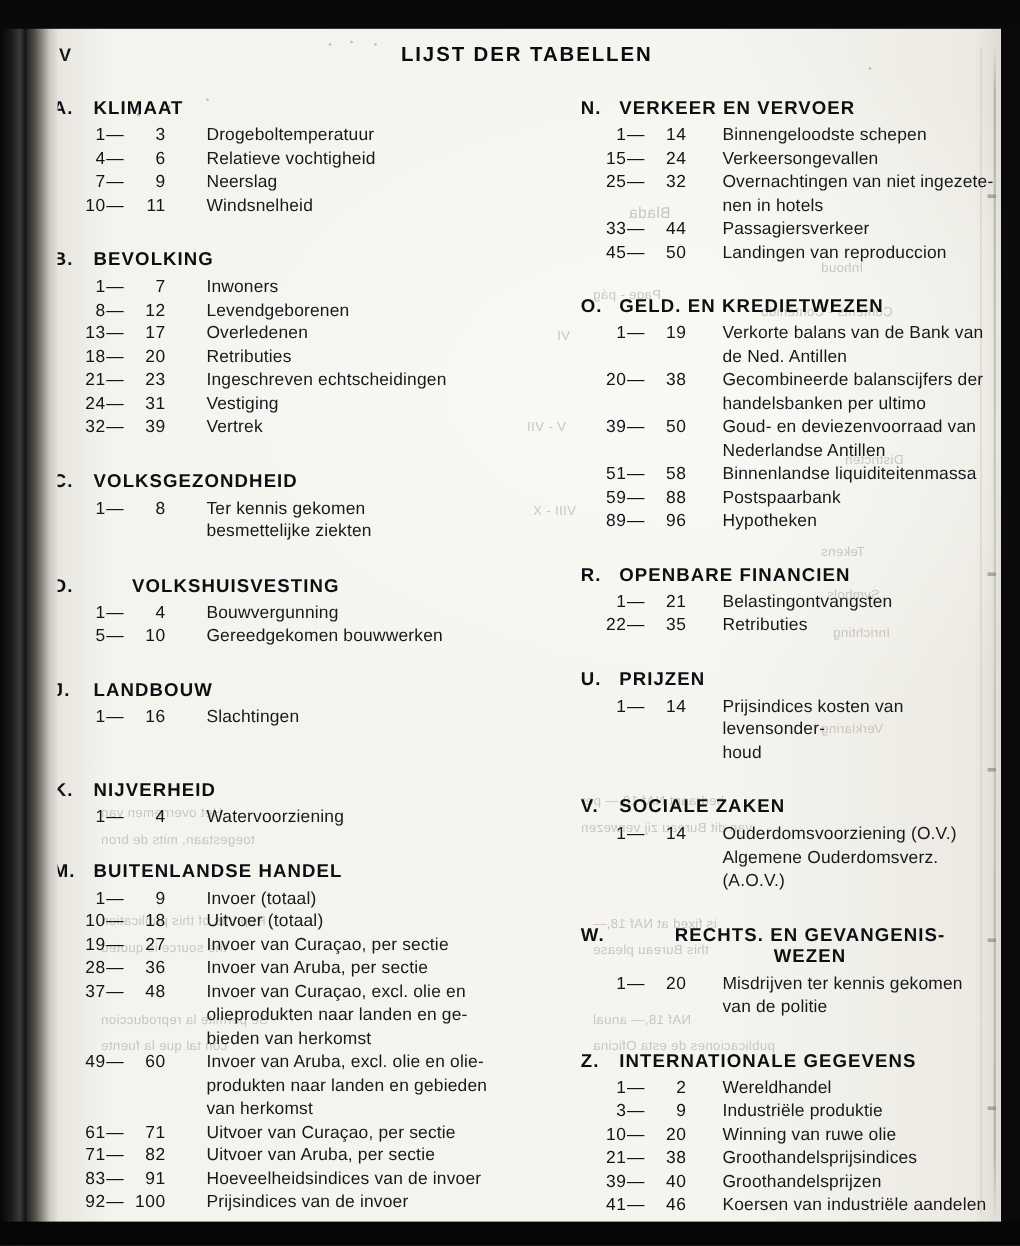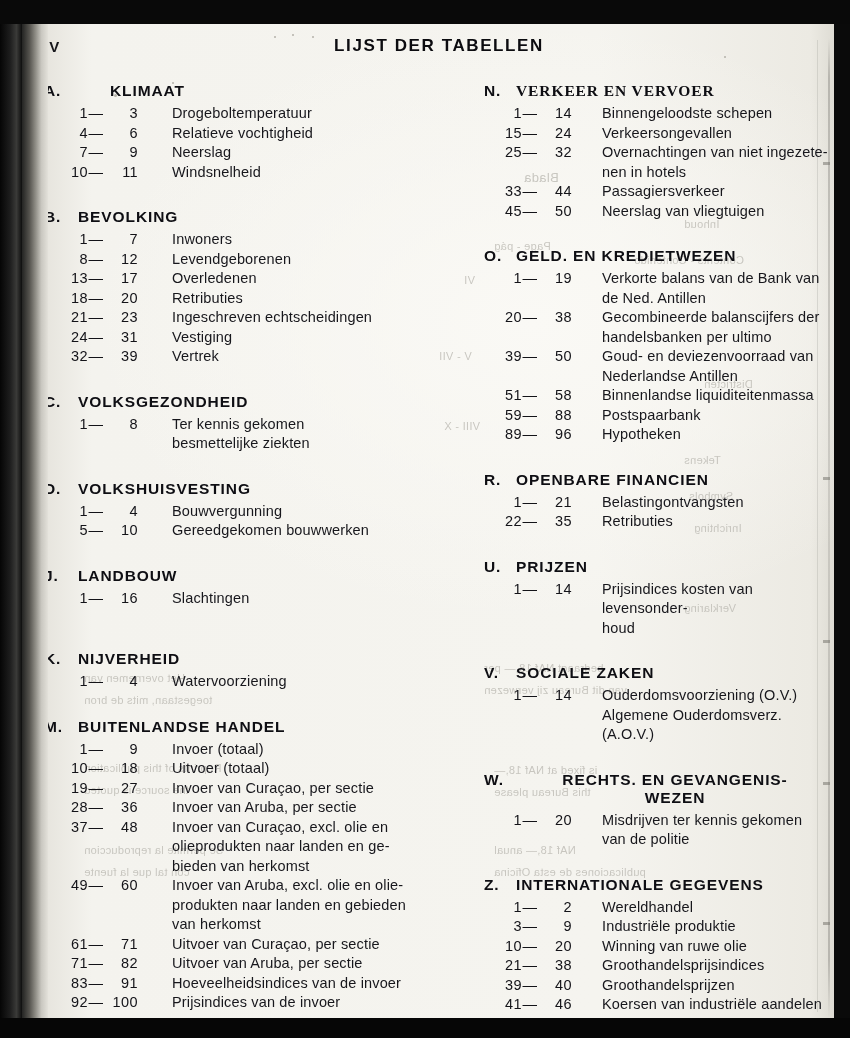--- a/index.html
+++ b/index.html
@@ -273,21 +273,21 @@
 
     <div class="content">
 
       <div class="folio">IV</div>
       <div class="doc-title">LIJST DER TABELLEN</div>
 
       <div class="col col-left" id="col-left">
           <div class="section">
             <div class="sec-head">
               <span class="sec-letter">A.</span>
-              <span class="sec-title" style="white-space: pre-line; margin-left: 32px;">KLIMAAT</span>
+              <span class="sec-title" style="white-space: pre-line;">KLIMAAT</span>
             </div>
             <div class="rows">
               <div class="row">
                 <div class="num"><span class="num-inner"><span class="num-a">1</span><span class="num-dash">—</span><span class="num-b">3</span></span></div>
                 <div class="label">Drogeboltemperatuur</div>
               </div>
               <div class="row">
                 <div class="num"><span class="num-inner"><span class="num-a">4</span><span class="num-dash">—</span><span class="num-b">6</span></span></div>
                 <div class="label">Relatieve vochtigheid</div>
               </div>
@@ -349,21 +349,21 @@
                 <div class="num"><span class="num-inner"><span class="num-a">1</span><span class="num-dash">—</span><span class="num-b">8</span></span></div>
                 <div class="label">Ter kennis gekomen
 besmettelijke ziekten</div>
               </div>
             </div>
           </div>
           <div class="gap-lg"></div>
           <div class="section">
             <div class="sec-head">
               <span class="sec-letter">D.</span>
-              <span class="sec-title" style="white-space: pre-line;">VOLKSHUISVESTING</span>
+              <span class="sec-title" style="white-space: pre-line; margin-left: 32px;">VOLKSHUISVESTING</span>
             </div>
             <div class="rows">
               <div class="row">
                 <div class="num"><span class="num-inner"><span class="num-a">1</span><span class="num-dash">—</span><span class="num-b">4</span></span></div>
                 <div class="label">Bouwvergunning</div>
               </div>
               <div class="row">
                 <div class="num"><span class="num-inner"><span class="num-a">5</span><span class="num-dash">—</span><span class="num-b">10</span></span></div>
                 <div class="label">Gereedgekomen bouwwerken</div>
               </div>
@@ -446,21 +446,21 @@
                 <div class="num"><span class="num-inner"><span class="num-a">92</span><span class="num-dash">—</span><span class="num-b">100</span></span></div>
                 <div class="label">Prijsindices van de invoer</div>
               </div>
             </div>
           </div>
         </div>
       <div class="col col-right" id="col-right">
           <div class="section">
             <div class="sec-head">
               <span class="sec-letter">N.</span>
-              <span class="sec-title" style="white-space: pre-line; font-family: Liberation Serif, serif;">VERKEER EN VERVOER</span>
+              <span class="sec-title" style="white-space: pre-line;">VERKEER EN VERVOER</span>
             </div>
             <div class="rows">
               <div class="row">
                 <div class="num"><span class="num-inner"><span class="num-a">1</span><span class="num-dash">—</span><span class="num-b">14</span></span></div>
                 <div class="label">Binnengeloodste schepen</div>
               </div>
               <div class="row">
                 <div class="num"><span class="num-inner"><span class="num-a">15</span><span class="num-dash">—</span><span class="num-b">24</span></span></div>
                 <div class="label">Verkeersongevallen</div>
               </div>
@@ -468,21 +468,21 @@
                 <div class="num"><span class="num-inner"><span class="num-a">25</span><span class="num-dash">—</span><span class="num-b">32</span></span></div>
                 <div class="label">Overnachtingen van niet ingezete-
 nen in hotels</div>
               </div>
               <div class="row">
                 <div class="num"><span class="num-inner"><span class="num-a">33</span><span class="num-dash">—</span><span class="num-b">44</span></span></div>
                 <div class="label">Passagiersverkeer</div>
               </div>
               <div class="row">
                 <div class="num"><span class="num-inner"><span class="num-a">45</span><span class="num-dash">—</span><span class="num-b">50</span></span></div>
-                <div class="label">Neerslag van vliegtuigen</div>
+                <div class="label">Landingen van reproduccion</div>
               </div>
             </div>
           </div>
           <div class="gap-lg"></div>
           <div class="section">
             <div class="sec-head">
               <span class="sec-letter">O.</span>
               <span class="sec-title" style="white-space: pre-line;">GELD. EN KREDIETWEZEN</span>
             </div>
             <div class="rows">

